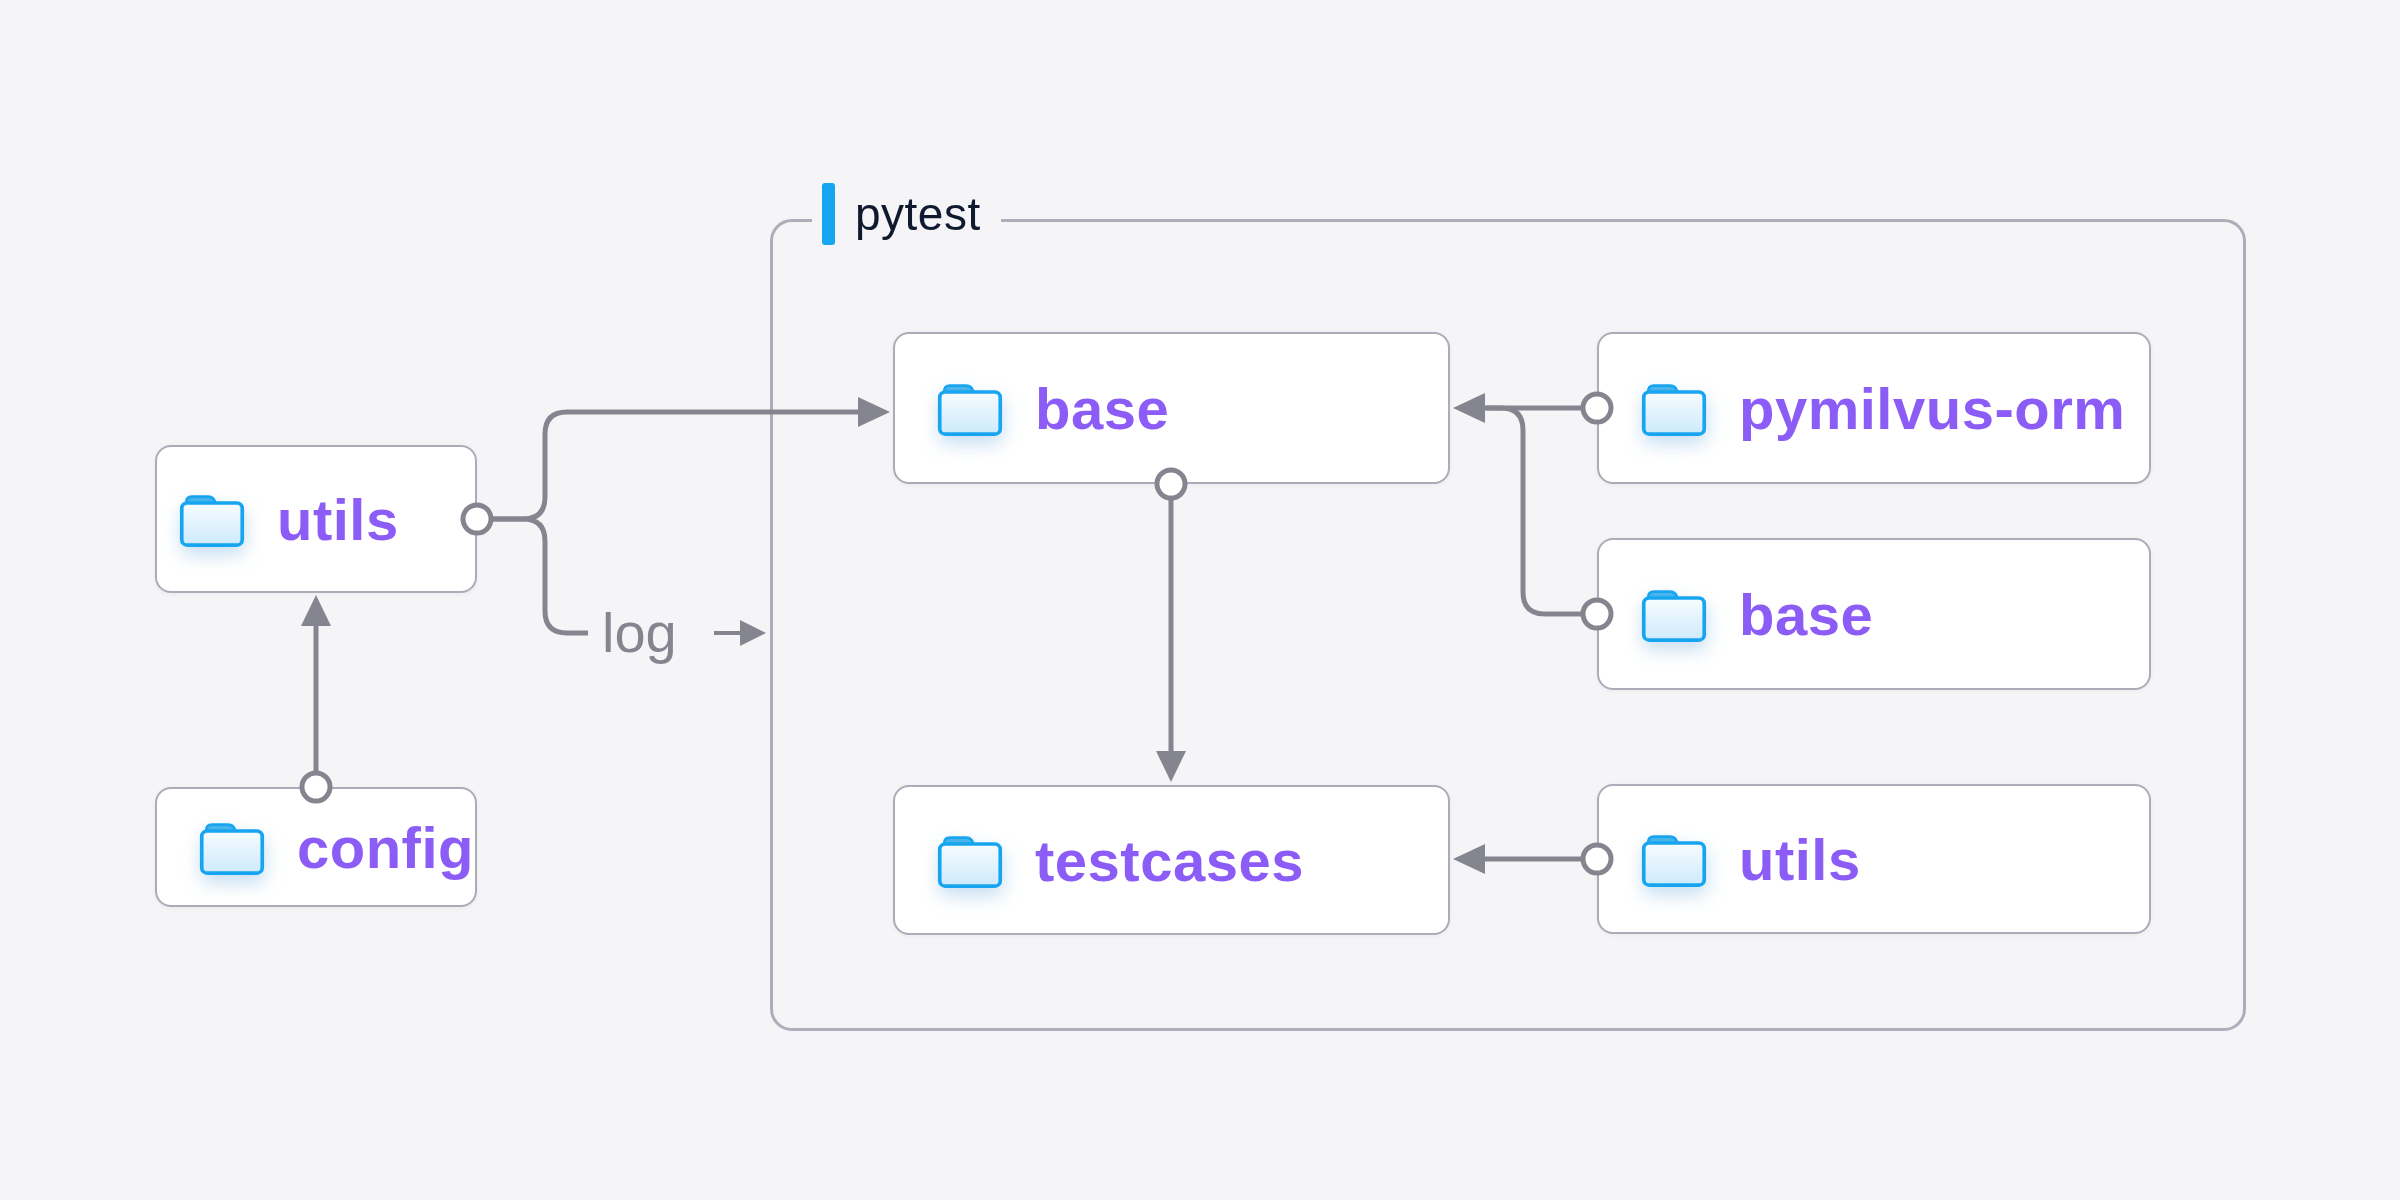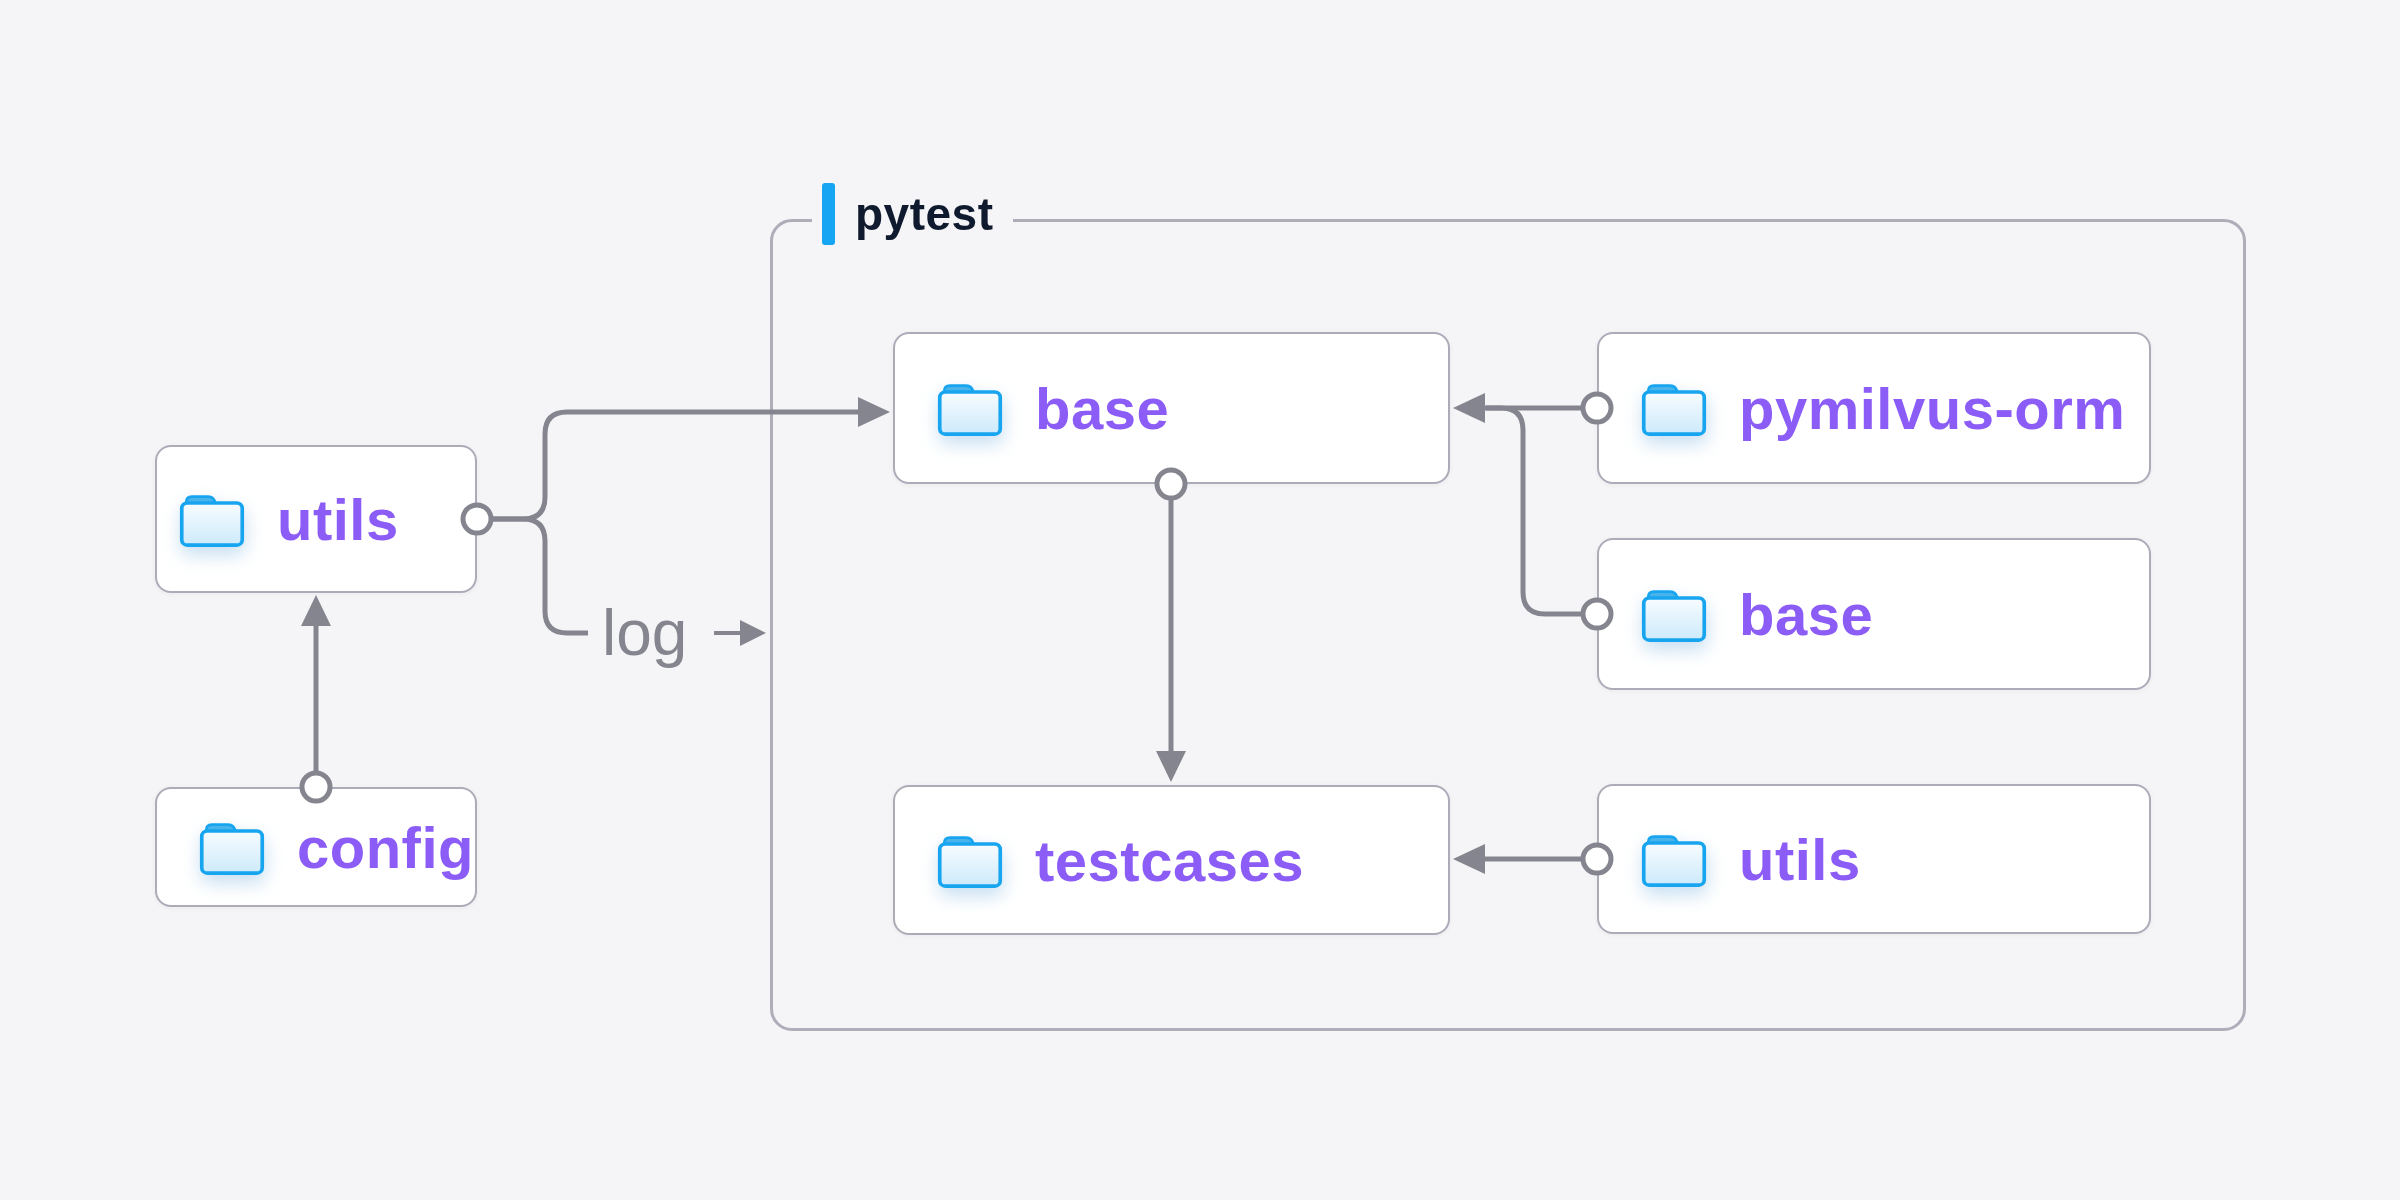--- a/index.html
+++ b/index.html
@@ -37,21 +37,21 @@
     gap: 20px;
     z-index: 2;
   }
   .accent-bar {
     width: 13px; height: 62px;
     background: #16a5f3;
     border-radius: 3px;
   }
   .group-title {
     font-size: 46px;
-    font-weight: 700;
+    font-weight: 400;
     color: #0f1a2e;
     letter-spacing: 0.5px;
   }
 
   
   svg.edges, svg.ports {
     position: absolute;
     left: 0; top: 0;
     width: 2400px; height: 1200px;
   }
@@ -102,21 +102,21 @@
   .n-base      { left: 893px;  top: 332px; width: 557px; height: 152px; }
   .n-testcases { left: 893px;  top: 785px; width: 557px; height: 150px; }
   .n-pymilvus  { left: 1597px; top: 332px; width: 554px; height: 152px; }
   .n-check     { left: 1597px; top: 538px; width: 554px; height: 152px; }
   .n-common    { left: 1597px; top: 784px; width: 554px; height: 150px; }
 
   
   .edge-label {
     position: absolute;
     left: 602px; top: 602px;
-    font-size: 64px;
+    font-size: 56px;
     font-weight: 500;
     color: #85858f;
     line-height: 62px;
     z-index: 2;
   }
 </style>
 </head>
 <body>
 
 <svg width="0" height="0" style="position:absolute" aria-hidden="true">

